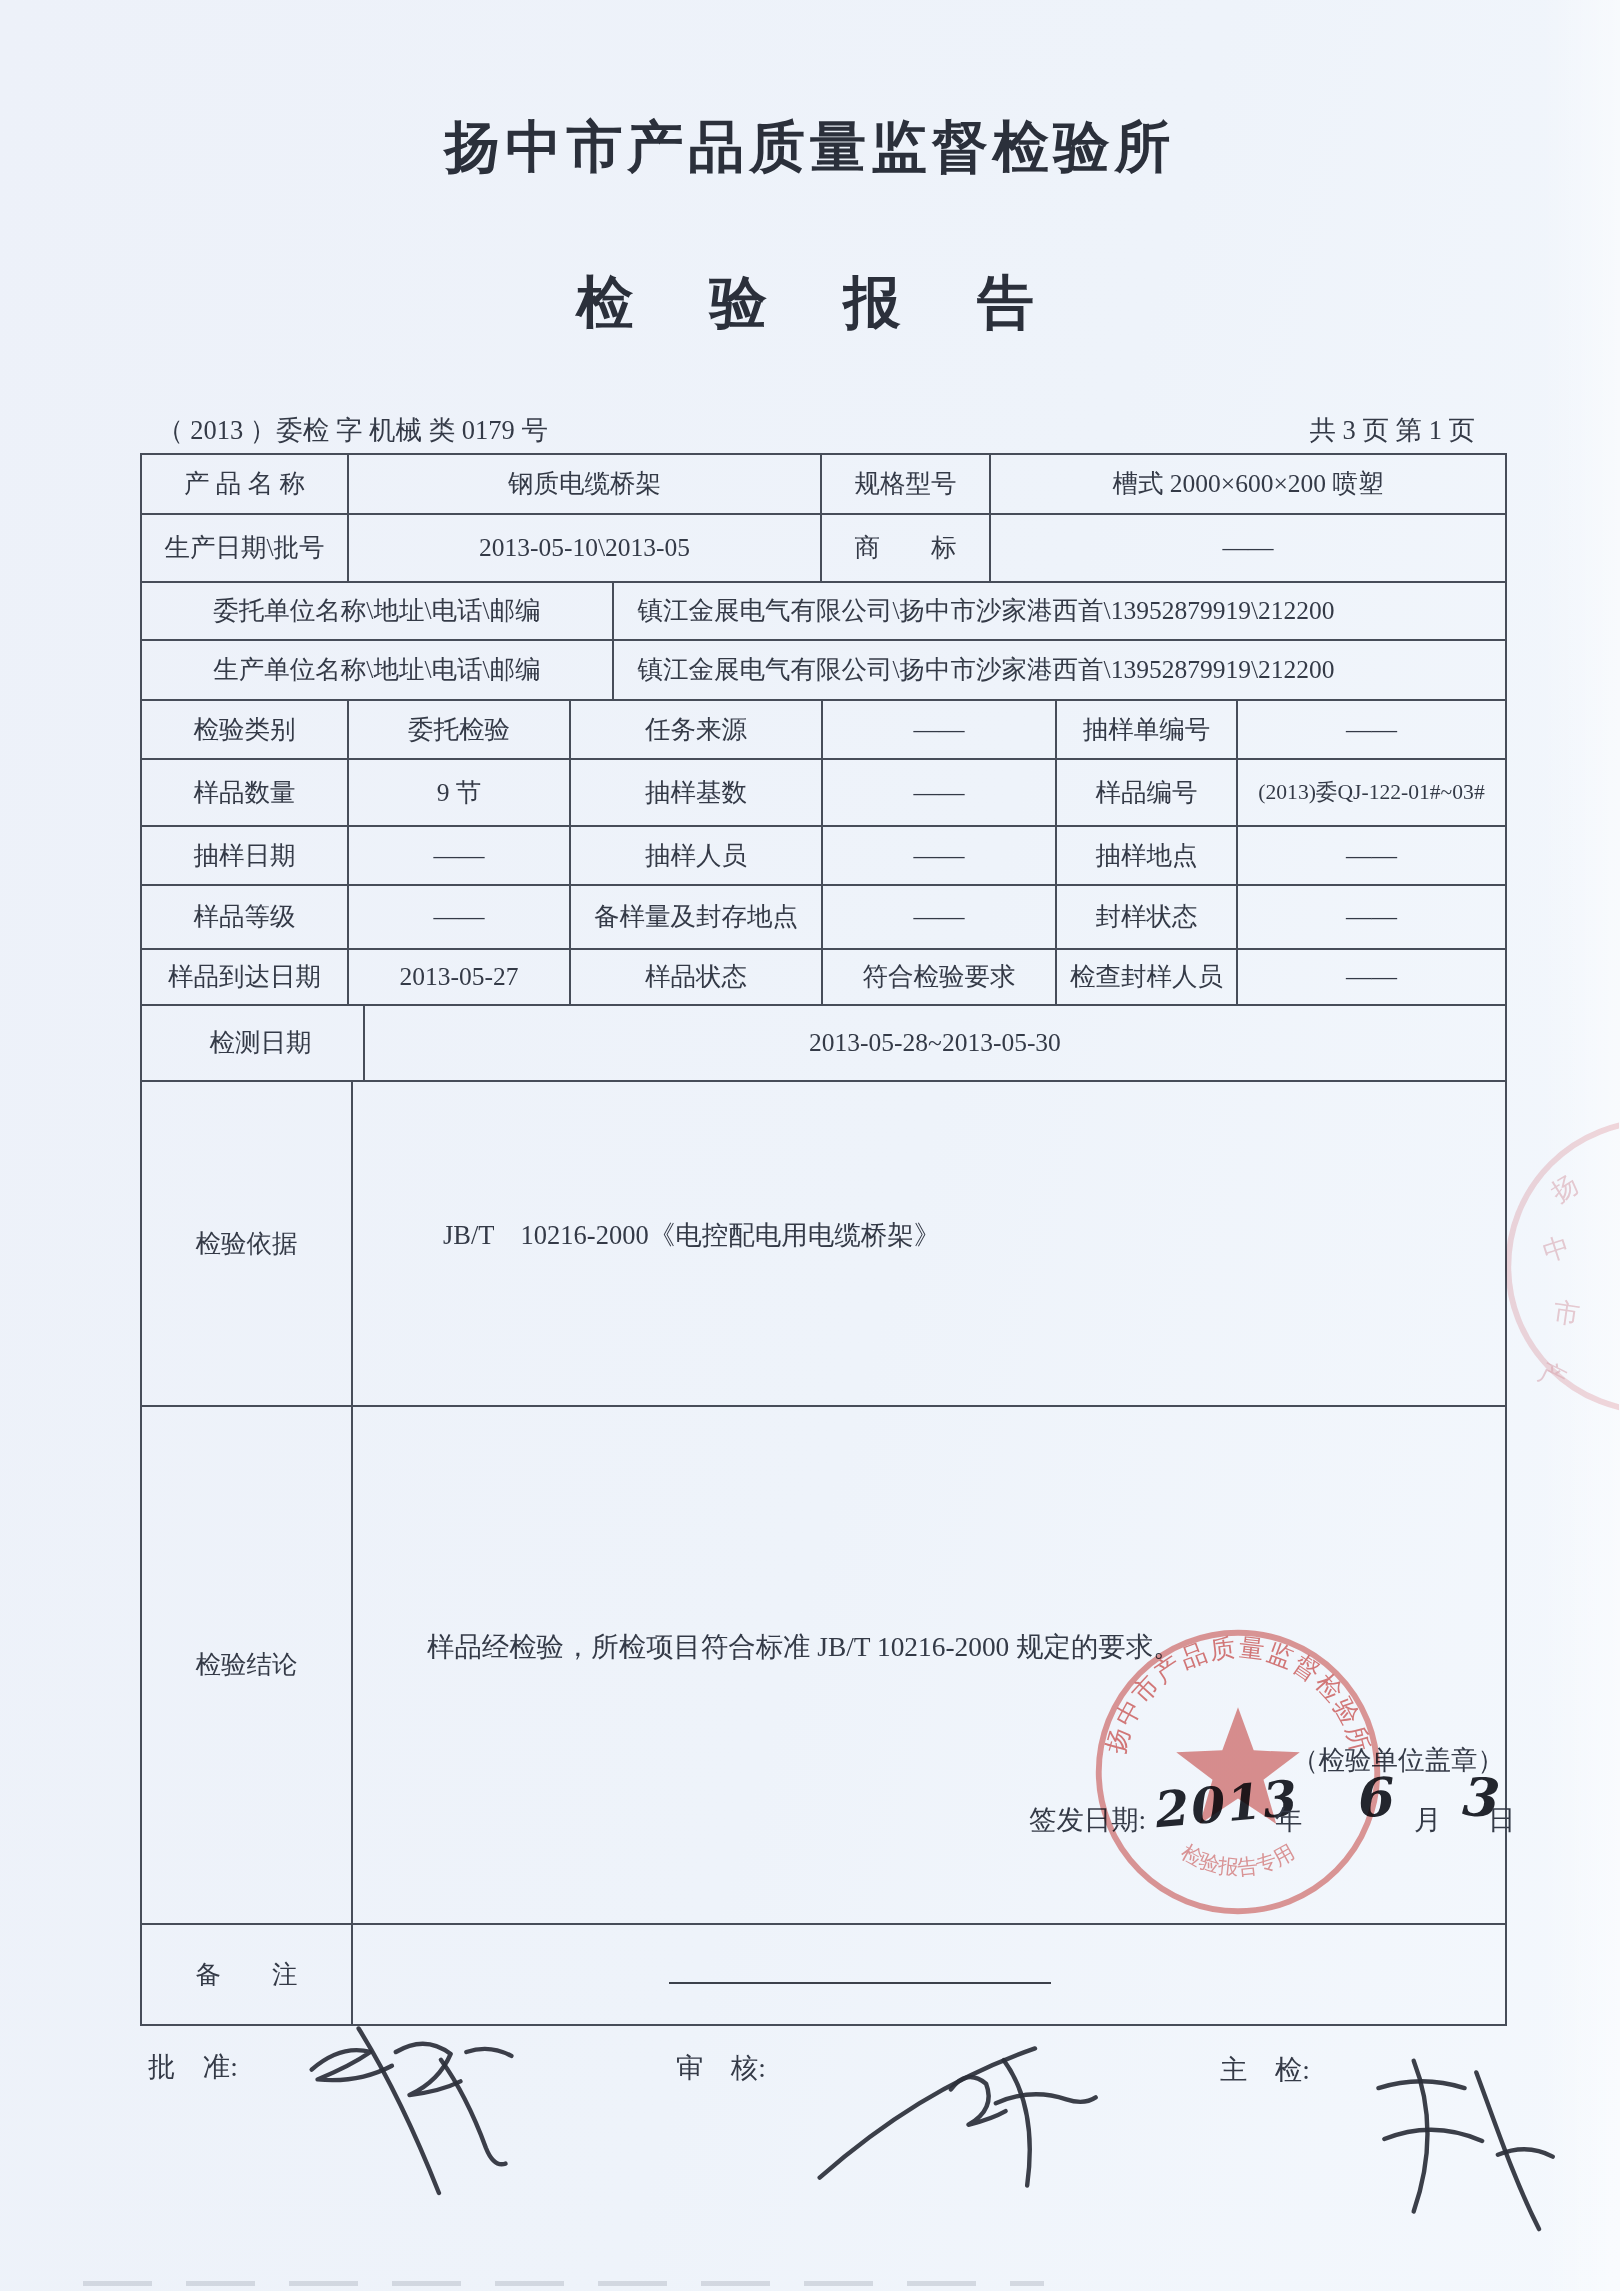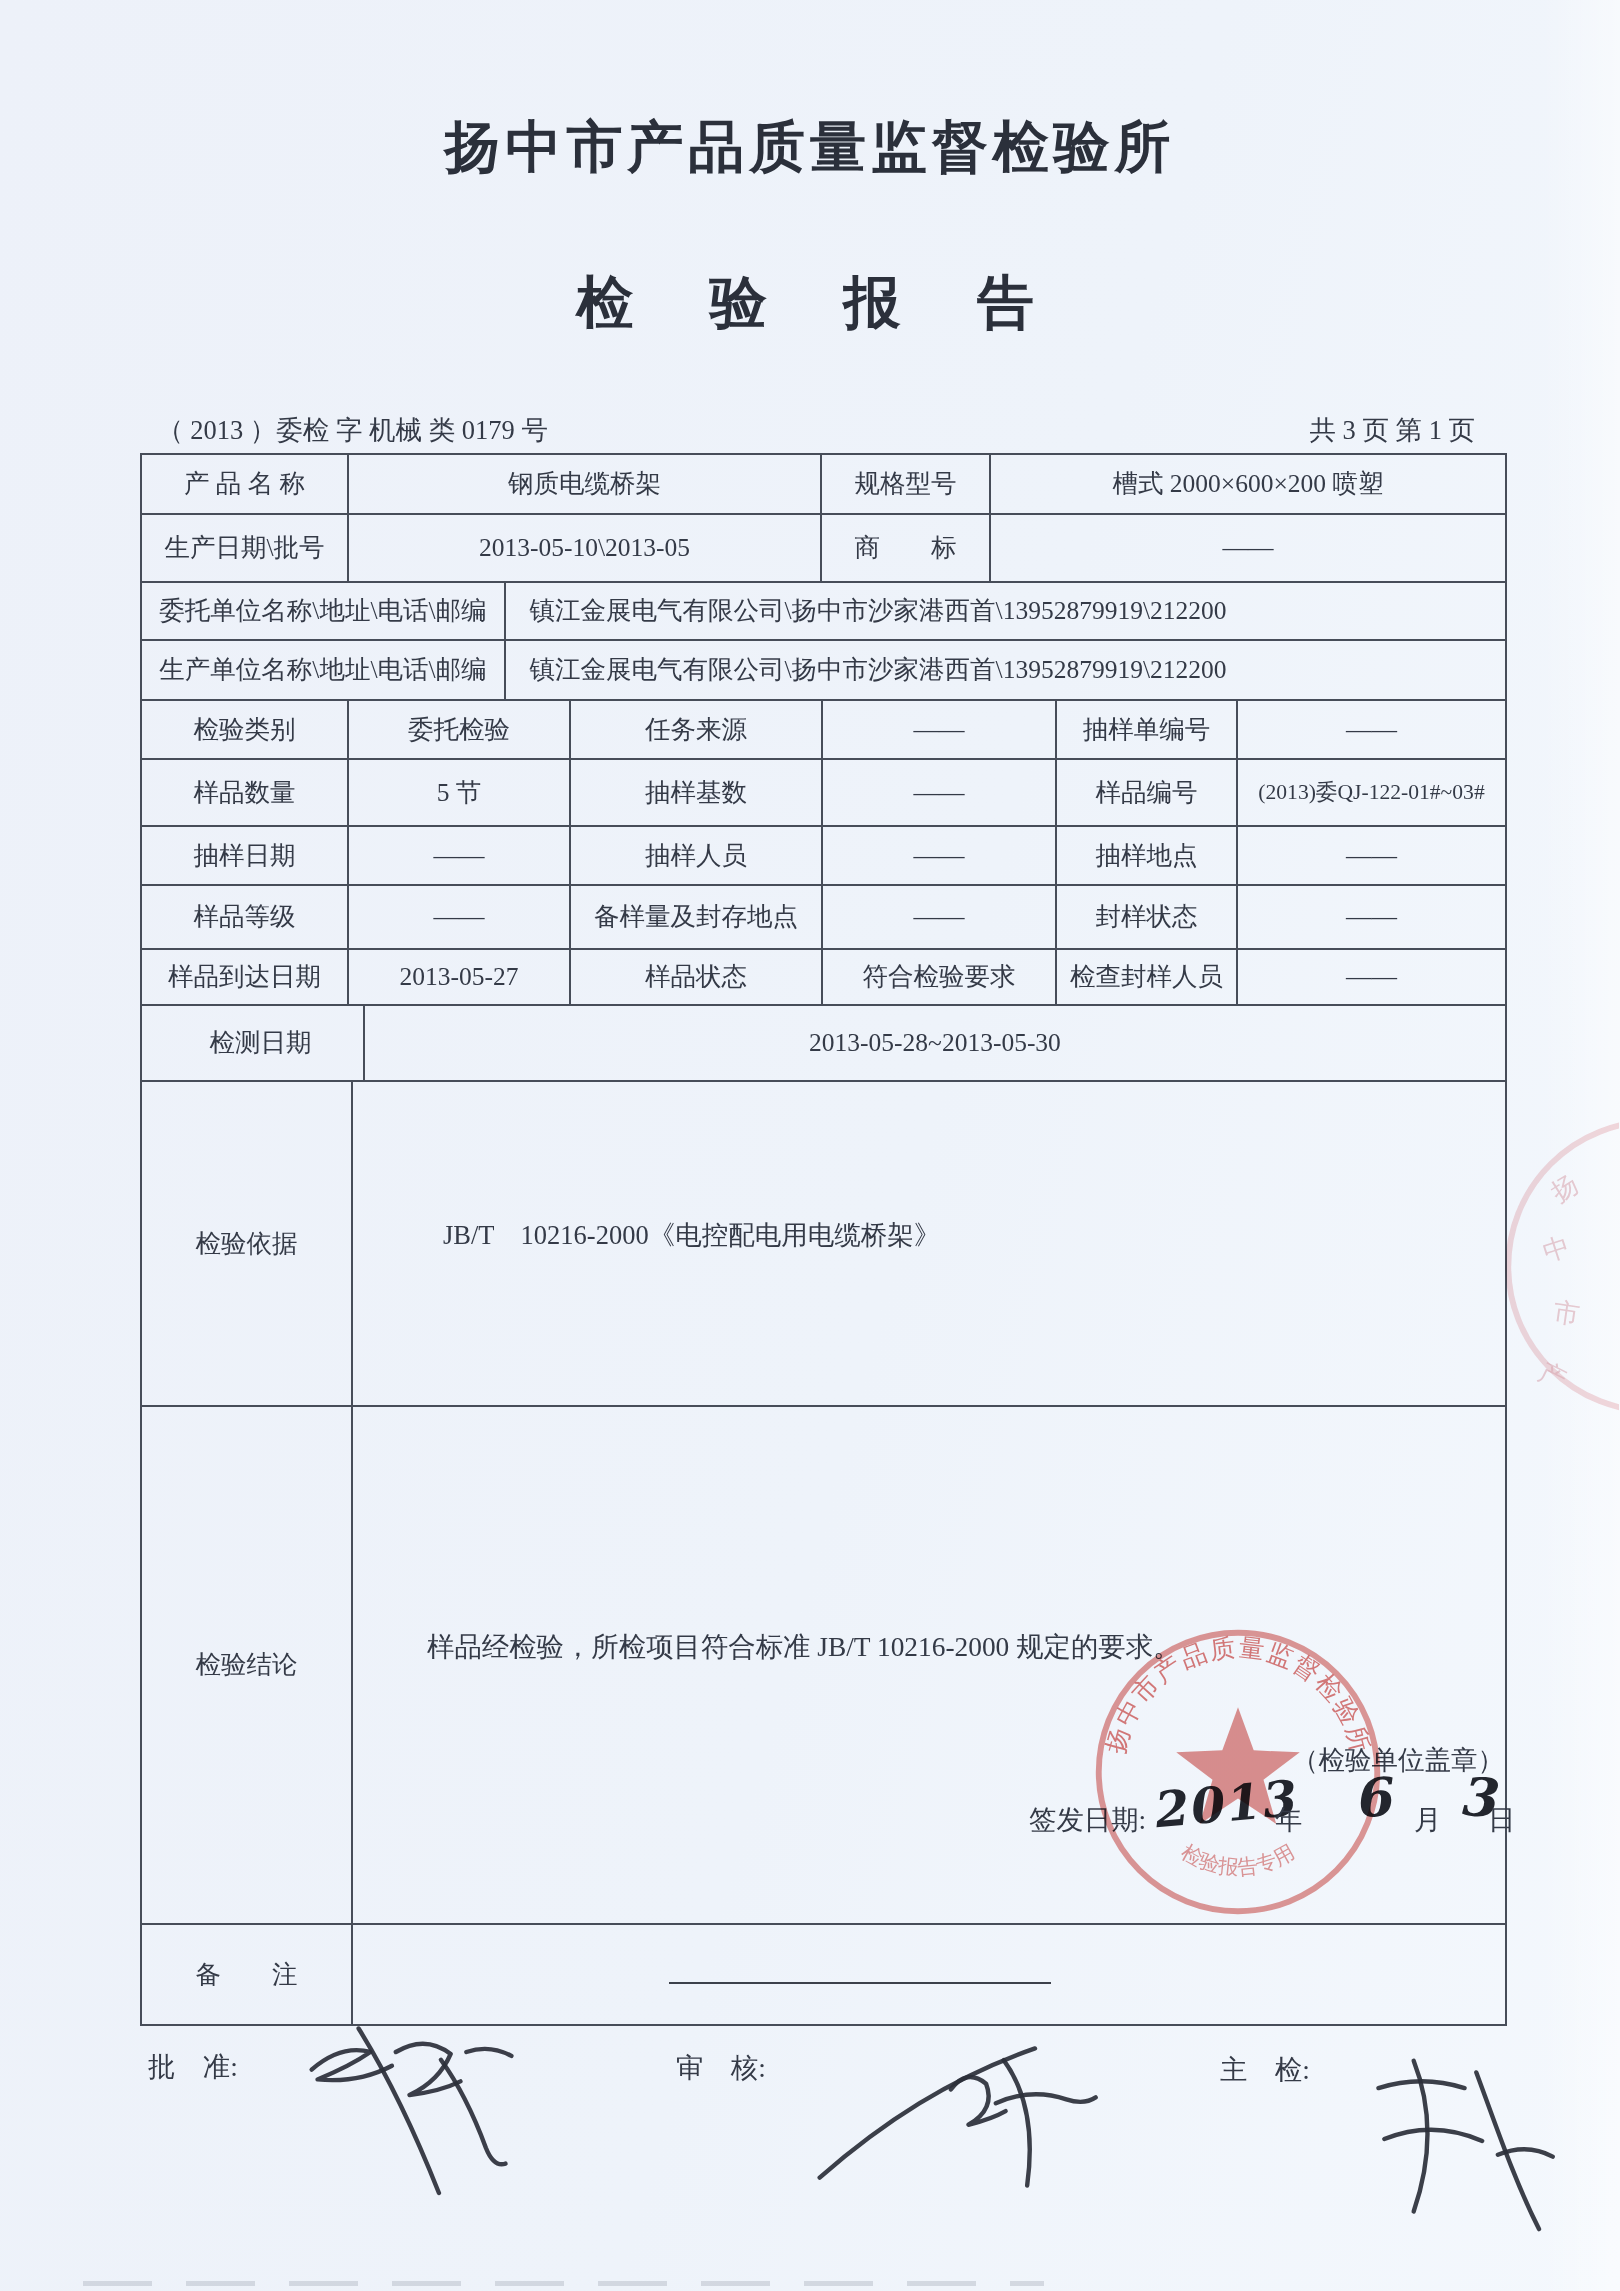--- a/index.html
+++ b/index.html
@@ -52,21 +52,21 @@
   .cell.rel{position:relative;}
   
   .h-r1{height:60px;}  .h-r2{height:68px;}  .h-r3{height:58px;}  .h-r4{height:60px;}
   .h-r5{height:59px;}  .h-r6{height:67px;}  .h-r7{height:59px;}  .h-r8{height:64px;}
   .h-r9{height:56px;}  .h-r10{height:76px;padding-left:16px;} .h-r11{height:325px;} .h-r12{height:518px;}
   
   .w0{width:207px;} .w1{width:222px;} .w2{width:252px;} .w3{width:234px;} .w4{width:181px;} .w5{flex:1;}
   
   .a0{width:207px;} .a1{width:473px;} .a2{width:169px;} .a3{flex:1;}
   
-  .b0{width:364px;} .b1{flex:1;}
+  .b0{width:472px;} .b1{flex:1;}
   
   .c0{width:211px;} .c1{flex:1;}
   .center840{width:823px;text-align:center;}
   .abs{position:absolute;}
   .basis-text{left:90px;top:137px;font-size:26.5px;white-space:nowrap;}
   .concl-text{left:74px;top:223px;font-size:27.4px;white-space:nowrap;}
   .seal-note{left:939px;top:337px;font-size:26.5px;white-space:nowrap;}
   .iss{font-size:27.4px;white-space:nowrap;}
   .hw{
     font-family:"DejaVu Serif","Liberation Serif",serif;
@@ -136,21 +136,21 @@
       <div class="cell w0">检验类别</div>
       <div class="cell w1">委托检验</div>
       <div class="cell w2">任务来源</div>
       <div class="cell w3">——</div>
       <div class="cell w4">抽样单编号</div>
       <div class="cell w5 endc">——</div>
     </div>
 
     <div class="row h-r6 thick">
       <div class="cell w0">样品数量</div>
-      <div class="cell w1">5 节</div>
+      <div class="cell w1">9 节</div>
       <div class="cell w2">抽样基数</div>
       <div class="cell w3">——</div>
       <div class="cell w4">样品编号</div>
       <div class="cell w5 endc small">(2013)委QJ-122-01#~03#</div>
     </div>
 
     <div class="row h-r7 thick">
       <div class="cell w0">抽样日期</div>
       <div class="cell w1">——</div>
       <div class="cell w2">抽样人员</div>

